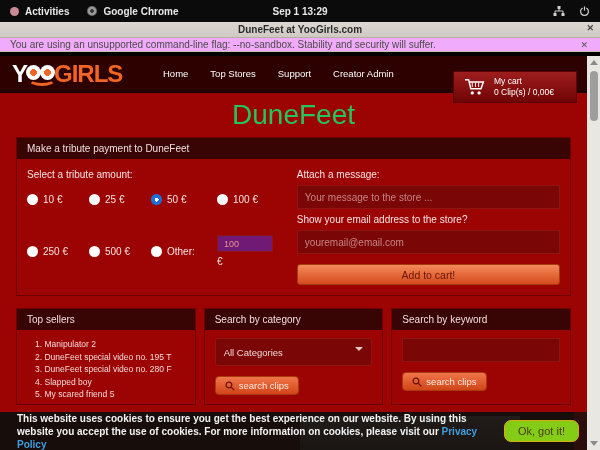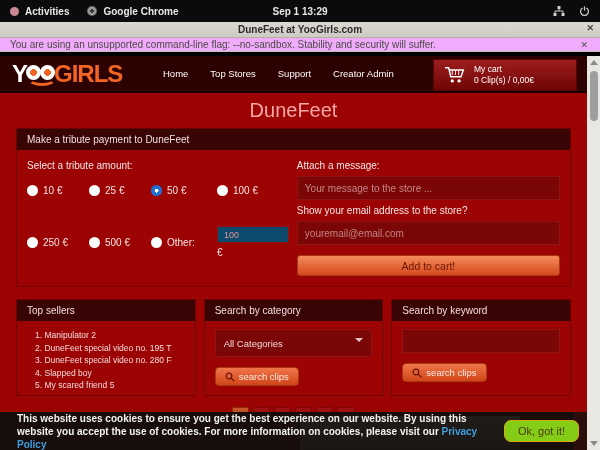--- a/index.html
+++ b/index.html
@@ -37,40 +37,40 @@
 
   
   .site-header { height:37px; background:#2e0101; border-bottom:2px solid #1c0000; display:flex; align-items:center; position:relative; padding-left:12px; }
   .logo { position:relative; display:flex; align-items:center; height:100%; cursor:pointer; width:135px; }
   .logo-y { color:#fff; font-size:24px; font-weight:bold; letter-spacing:-1px; }
   .logo-eye { width:15px; height:15px; border-radius:50%; background:radial-gradient(circle,#f26522 0 3.5px,#fff 3.5px); display:inline-block; margin-left:-1px; position:relative; top:-1px; }
   .logo-girls { color:#f26522; font-size:24px; font-weight:bold; letter-spacing:-1px; margin-left:-1px; }
   .logo-smile { position:absolute; left:16px; top:17px; width:28px; height:13px; border:3px solid transparent; border-bottom:3px solid #f26522; border-radius:50%; }
   .nav { display:flex; gap:22px; margin-left:16px; font-size:9.5px; color:#fff; }
   .nav a { color:#fff; text-decoration:none; cursor:pointer; }
-  .cart-box { position:absolute; right:10px; top:3px; width:144px; height:32px; background:linear-gradient(#9e1d1d,#6f0505); border:1px solid #5a0303; display:flex; align-items:center; gap:8px; padding-left:10px; cursor:pointer; }
+  .cart-box { position:absolute; right:10px; top:15px; width:124px; height:32px; background:linear-gradient(#9e1d1d,#6f0505); border:1px solid #5a0303; display:flex; align-items:center; gap:8px; padding-left:10px; cursor:pointer; }
   .cart-box svg { display:block; }
   .cart-text { font-size:8.5px; color:#fff; line-height:11px; }
 
   
   .content { padding:4px 16px 0; }
-  .page-title { text-align:center; color:#fca5a5; font-size:20px; font-weight:400; margin:2px 0 6px; }
+  .page-title { text-align:center; color:#22c55e; font-size:28px; font-weight:400; margin:2px 0 6px; }
 
   .panel { border:1px solid #6e0202; background:#9c0404; }
   .panel-header { background:#380404; color:#f2dede; font-size:10px; padding:5px 10px; }
   .tribute-body { display:flex; padding:10px; gap:14px; }
   .trib-left { width:48%; }
   .trib-right { width:52%; }
   .field-label { color:#f6e3e3; font-size:10px; margin-bottom:8px; }
   .radio-grid { display:grid; grid-template-columns:62px 62px 66px 70px; row-gap:30px; margin-top:14px; }
   .radio-option { display:flex; align-items:center; gap:5px; font-size:10px; color:#f6e3e3; cursor:pointer; }
   .radio-dot { width:11px; height:11px; border-radius:50%; background:#fff; flex:none; }
   .radio-option.checked .radio-dot { background:radial-gradient(circle,#fff 0 2px,#1c71d8 2px); }
   .other-cell { display:flex; flex-direction:column; gap:4px; }
-  .mini-input { width:72px; height:17px; background:#0c4a6e; border:1px solid #8f1414; color:#e0938f; font-size:9px; padding:0 6px; font-family:"Liberation Sans",sans-serif; }
+  .mini-input { width:56px; height:17px; background:#701a75; border:1px solid #8f1414; color:#e0938f; font-size:9px; padding:0 6px; font-family:"Liberation Sans",sans-serif; }
   .currency { color:#f6e3e3; font-size:10px; }
   .text-input { width:100%; height:24px; background:#7b0606; border:1px solid #8f1414; color:#f0d0d0; font-size:10px; padding:0 7px; font-family:"Liberation Sans",sans-serif; }
   .text-input::placeholder, .mini-input::placeholder { color:#c58484; opacity:1; }
   .trib-right .field-label { margin:5px 0 5px; }
   .add-btn { margin-top:10px; width:100%; height:21px; background:linear-gradient(#f48a5a,#d54a1e); border:1px solid #a83a10; border-radius:3px; color:#6b1400; font-size:10.5px; cursor:pointer; font-family:"Liberation Sans",sans-serif; }
 
   .panels-row { display:flex; gap:8px; margin-top:12px; }
   .panels-row .panel { flex:1; height:97px; }
   .panel-body { padding:8px 10px; }
   .sellers-list { list-style:none; counter-reset:li; font-size:8.5px; color:#f3d9d9; line-height:12.5px; padding-left:8px; }

